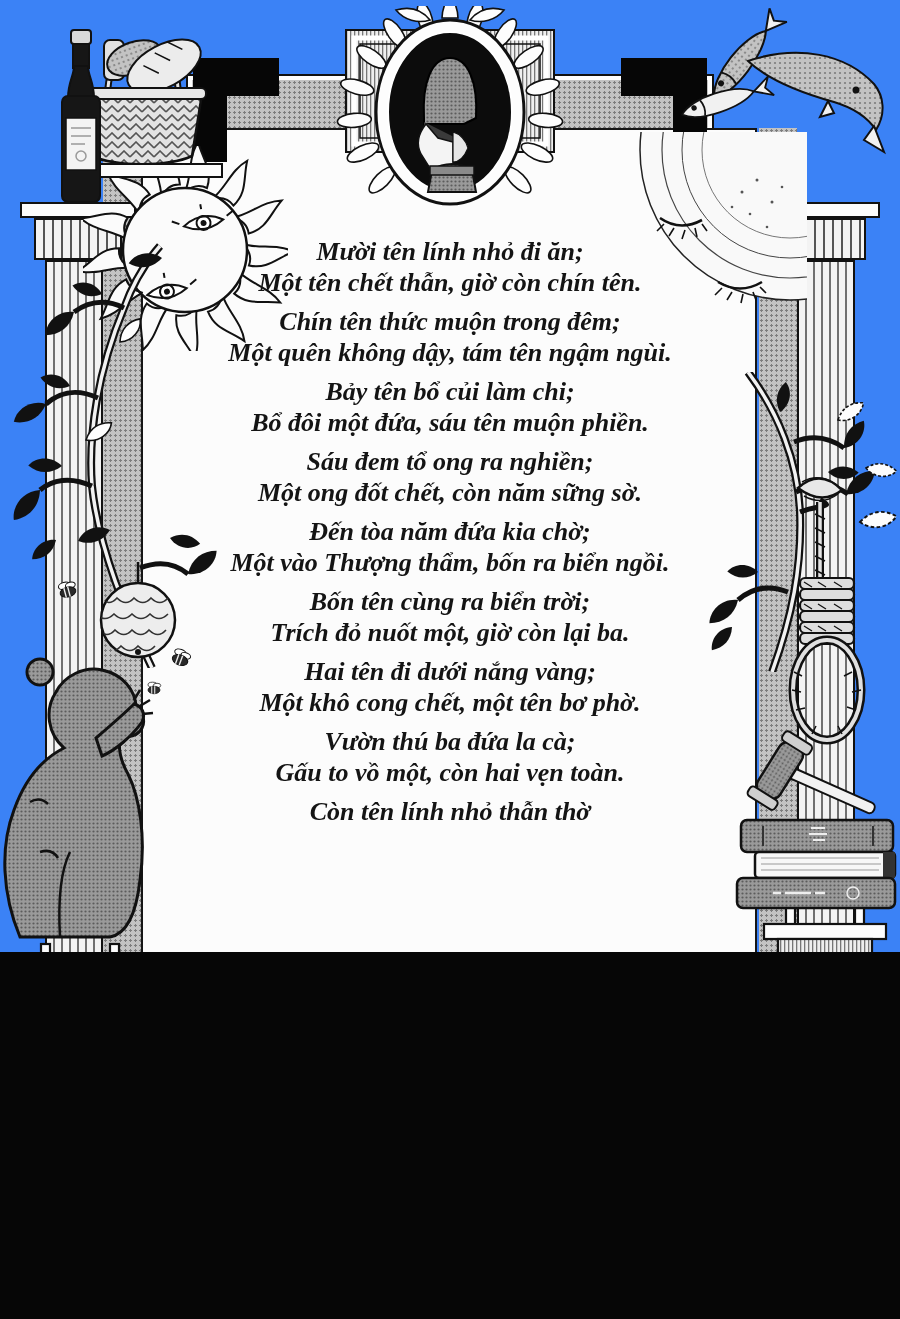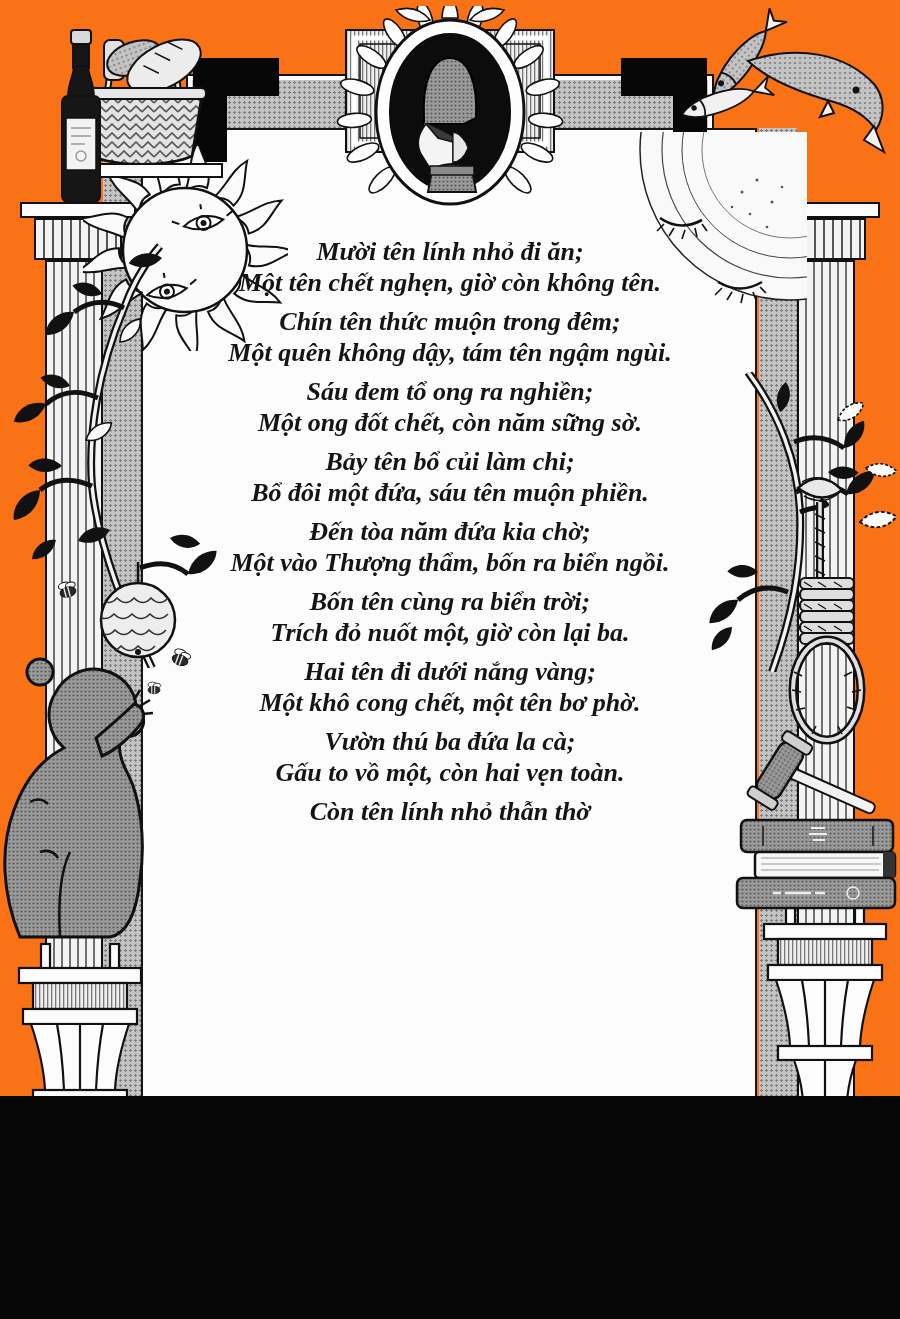--- a/index.html
+++ b/index.html
@@ -1,16 +1,16 @@
 <!DOCTYPE html>
 <html><head>
 <meta charset="utf-8">
 <style>
   html,body{margin:0;padding:0;background:#060606;}
-  #canvas{position:relative;width:900px;height:1096px;background:#f97316;overflow:hidden;
+  #canvas{position:relative;width:900px;height:952px;background:#3b82f6;overflow:hidden;
           font-family:"Liberation Serif","DejaVu Serif",serif;}
   .abs{position:absolute;}
   .ht{background-color:#c3c3c3;background-image:radial-gradient(#7d7d7d 1.1px,transparent 1.3px);background-size:5px 5px;}
   .flute{background:repeating-linear-gradient(90deg,#f3f3f3 0 6px,#707070 6px 8px);border:2px solid #111;box-sizing:border-box;}
   .slat{background:repeating-linear-gradient(90deg,#f3f3f3 0 7px,#555 7px 9px);border:2px solid #111;box-sizing:border-box;}
   .whitebar{background:#fcfcfc;border:2px solid #111;box-sizing:border-box;}
   .step{background:#060606;}
   .page{background:#fcfcfc;border:2px solid #161616;box-sizing:border-box;}
   .band{border:4px solid #fff;box-shadow:0 0 0 2px #111;box-sizing:border-box;}
   .poem{text-align:center;color:#141414;font-style:italic;font-weight:700;font-size:26px;line-height:31px;}
@@ -396,35 +396,35 @@
       <path d="M28,130 h118 M28,136 h120 M28,142 h118" stroke="#999" stroke-width="1.2"></path>
       <rect x="4" y="150" width="158" height="30" rx="6" fill="url(#htD)" stroke="#111" stroke-width="2.5"></rect>
       <path d="M40,165 h8 M52,165 h26 M82,165 h10" stroke="#eee" stroke-width="2.5"></path>
       <circle cx="120" cy="165" r="6" fill="none" stroke="#eee" stroke-width="1.5"></circle>
     </g>
   </svg>
 
   <div class="abs poem" style="left:143px;top:236px;width:614px;z-index:8">
     <div class="stanza">
       <div>Mười tên lính nhỏ đi ăn;</div>
-      <div>Một tên chết nghẹn, giờ còn không tên.</div>
+      <div>Một tên chết thẫn, giờ còn chín tên.</div>
     </div>
     <div class="stanza">
       <div>Chín tên thức muộn trong đêm;</div>
       <div>Một quên không dậy, tám tên ngậm ngùi.</div>
     </div>
     <div class="stanza">
+      <div>Bảy tên bổ củi làm chi;</div>
+      <div>Bổ đôi một đứa, sáu tên muộn phiền.</div>
+    </div>
+    <div class="stanza">
       <div>Sáu đem tổ ong ra nghiền;</div>
       <div>Một ong đốt chết, còn năm sững sờ.</div>
     </div>
     <div class="stanza">
-      <div>Bảy tên bổ củi làm chi;</div>
-      <div>Bổ đôi một đứa, sáu tên muộn phiền.</div>
-    </div>
-    <div class="stanza">
       <div>Đến tòa năm đứa kia chờ;</div>
       <div>Một vào Thượng thẩm, bốn ra biển ngồi.</div>
     </div>
     <div class="stanza">
       <div>Bốn tên cùng ra biển trời;</div>
       <div>Trích đỏ nuốt một, giờ còn lại ba.</div>
     </div>
     <div class="stanza">
       <div>Hai tên đi dưới nắng vàng;</div>
       <div>Một khô cong chết, một tên bơ phờ.</div>

